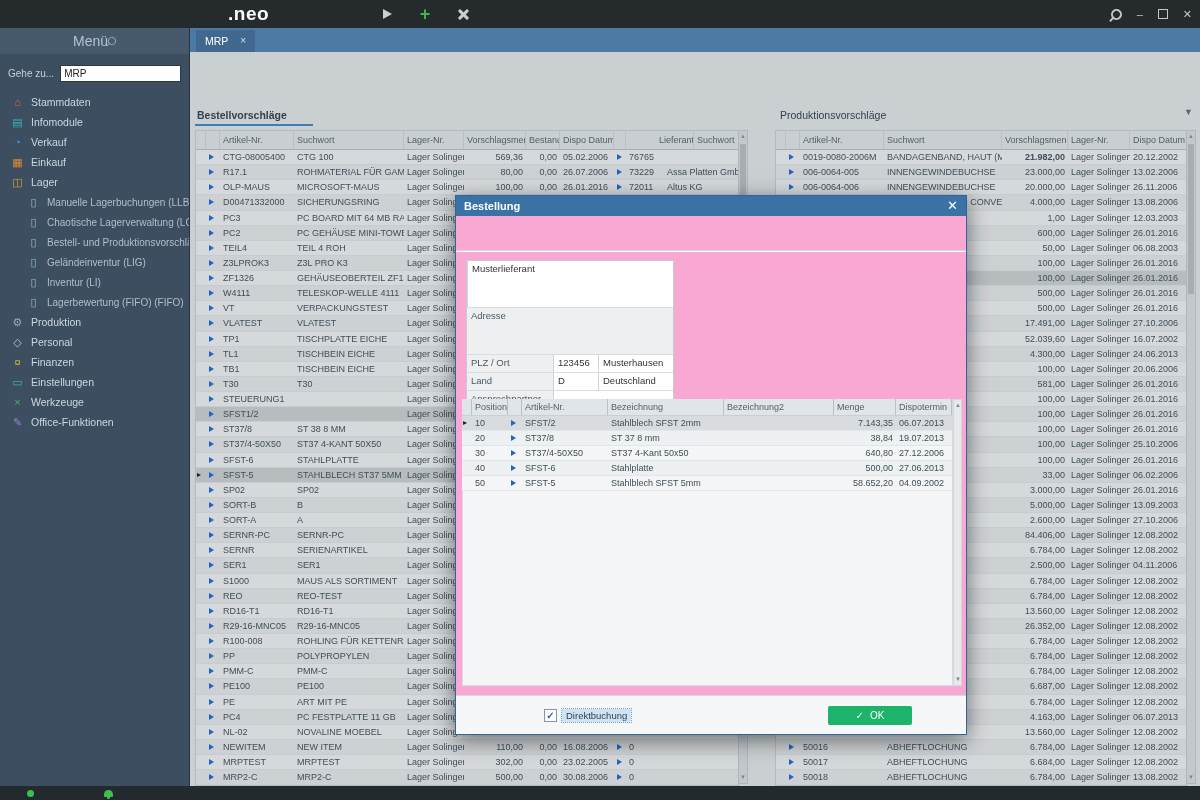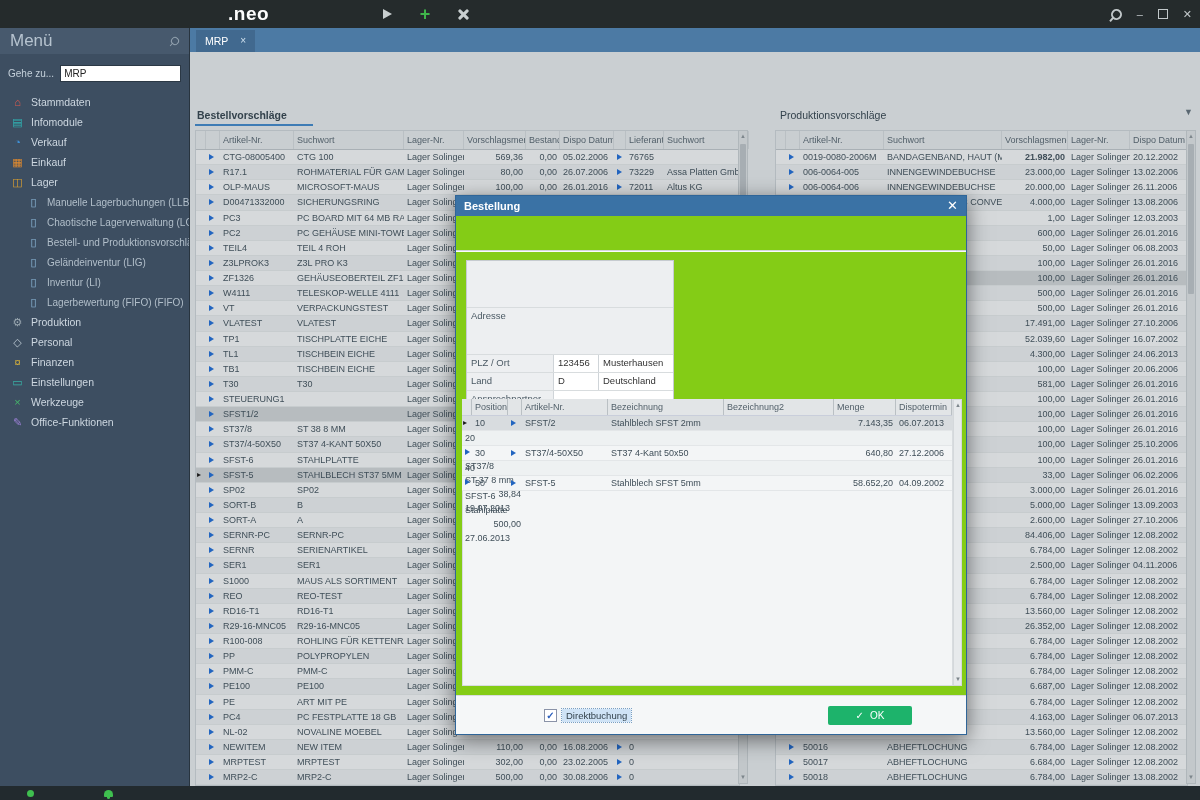--- a/index.html
+++ b/index.html
@@ -21,22 +21,22 @@
   .wrench-icon i:nth-child(2){transform:rotate(-45deg);}
   .win-controls{position:absolute;right:8px;top:0;height:28px;display:flex;gap:15px;align-items:center;}
   .wc{color:#c2c8ca;font-size:11px;line-height:28px;cursor:pointer;display:flex;align-items:center;}
   .pin-ico{width:7px;height:7px;border:2px solid #c2c8ca;border-radius:50%;position:relative;transform:rotate(40deg);}
   .pin-ico::after{content:'';position:absolute;left:2px;top:8px;width:2px;height:5px;background:#c2c8ca;}
   .max-ico{width:8px;height:8px;border:1.5px solid #c2c8ca;}
 
   
   .sidebar{position:absolute;left:0;top:28px;width:190px;height:758px;background:#3d4e61;
     border-right:1px solid #28343f;box-sizing:border-box;}
-  .side-head{height:26px;background:#47596d;color:#b6c3cf;font-size:17px;line-height:26px;
-    padding:0 10px;display:flex;justify-content:space-between;align-items:center;}
+  .side-head{height:26px;background:#47596d;color:#b6c3cf;font-size:14px;line-height:26px;
+    padding:0 10px;display:flex;justify-content:center;align-items:center;}
   .side-pin{width:6px;height:6px;border:1.5px solid #93a2af;border-radius:50%;position:relative;transform:rotate(40deg);}
   .side-pin::after{content:'';position:absolute;left:1.5px;top:6px;width:1.5px;height:4px;background:#93a2af;}
   .goto-row{margin:11px 8px 10px 8px;display:flex;align-items:center;gap:6px;}
   .goto-row label{color:#c4d0da;font-size:10px;white-space:nowrap;}
   .goto-row input{flex:1;height:15px;border:1px solid #2b3845;font-size:10px;padding:0 3px;
     background:#fff;color:#222;min-width:0;font-family:"Liberation Sans",sans-serif;}
   .nav-item{height:20px;display:flex;align-items:center;gap:7px;padding:0 11px;color:#cdd7e0;
     font-size:10.5px;cursor:pointer;white-space:nowrap;overflow:hidden;}
   .nav-item.sub{padding-left:27px;color:#b2bfca;font-size:10px;}
   .nav-icon{width:13px;text-align:center;font-size:11px;flex:0 0 13px;}
@@ -73,21 +73,21 @@
   .t-cell.mk{padding:0 1px;color:#1b1b1b;font-size:8px;}
   .tri{display:inline-block;width:0;height:0;border-left:5px solid #2265c0;border-top:3.5px solid transparent;
     border-bottom:3.5px solid transparent;margin-top:4px;}
 
   
   .vscroll{position:absolute;width:10px;background:#c3c8cb;border:1px solid #b0b7bb;box-sizing:border-box;}
   .vs-arrow{position:absolute;left:0;width:8px;text-align:center;font-size:6px;color:#7d868c;line-height:9px;}
   .vs-thumb{position:absolute;left:1px;width:6px;background:#a7aeb3;border-radius:1px;}
 
   
-  .dialog{position:absolute;left:455px;top:195px;width:512px;height:540px;background:#84cc16;
+  .dialog{position:absolute;left:455px;top:195px;width:512px;height:540px;background:#f9a8d4;
     border:1px solid #2f6598;box-shadow:0 5px 20px rgba(0,0,0,.5);box-sizing:border-box;z-index:50;}
   .d-title{height:20px;background:#3a72a5;color:#fff;font-size:11px;font-weight:bold;line-height:20px;
     padding:0 8px;display:flex;justify-content:space-between;align-items:center;}
   .d-close{font-size:13px;font-weight:normal;cursor:pointer;}
   .d-partner{position:absolute;left:10px;top:29px;display:flex;align-items:center;gap:6px;}
   .d-plabel{width:88px;font-size:9.5px;color:#4a5963;}
   .d-pinput{width:176px;height:15px;border:1px solid #b7bec3;font-size:9.5px;padding:0 4px;color:#333;
     font-family:"Liberation Sans",sans-serif;}
   .mag{width:8px;height:8px;border:2px solid #e89114;border-radius:50%;position:relative;margin-left:4px;cursor:pointer;}
   .mag::after{content:'';position:absolute;left:8px;top:8px;width:2px;height:6px;background:#e89114;transform:rotate(-45deg);}
@@ -98,21 +98,21 @@
   .i-label{width:86px;padding:2px 4px;font-size:9.5px;color:#4a5963;flex:0 0 86px;box-sizing:border-box;}
   .i-field{flex:1;background:#fff;border-left:1px solid #cfd4d8;font-size:9.5px;padding:2px 4px;color:#333;
     overflow:hidden;white-space:nowrap;}
   .i-field.small{flex:0 0 36px;}
   .d-gridbg{position:absolute;left:6px;top:203px;width:491px;height:287px;background:#f3f5f6;
     border:1px solid #d8dcdf;box-sizing:border-box;}
   #dlg-table{position:absolute;left:6px;top:203px;width:490px;background:transparent;border:none;}
   #dlg-table .t-head{background:#e2e5e7;border-bottom:1px solid #c9cedb;height:16px;}
   #dlg-table .t-hcell{line-height:16px;}
   #dlg-table .t-row{height:15px;background:#f3f5f6;border-bottom:1px solid #e3e6e8;}
-  #dlg-table .t-row.odd{background:#eef1f2;flex-direction:column;}
+  #dlg-table .t-row.odd{background:#eef1f2;}
   #dlg-table .t-row.sel{background:#d8dcdf;}
   .d-vscroll{position:absolute;left:497px;top:203px;width:9px;height:287px;background:#e7eaec;
     border:1px solid #d4d8db;box-sizing:border-box;}
   .d-footer{position:absolute;left:0;bottom:0;width:100%;height:38px;background:#f5f7f8;
     border-top:1px solid #d9dcde;display:flex;align-items:center;}
   .cb-wrap{position:absolute;left:88px;display:flex;align-items:center;}
   .cb{width:11px;height:11px;background:#fff;border:1px solid #8a93a8;display:inline-flex;align-items:center;
     justify-content:center;font-size:10px;color:#2b5fbd;font-weight:bold;cursor:pointer;}
   .cb-label{background:#cfe3f6;font-size:9.5px;color:#33424c;padding:1px 4px;margin-left:5px;
     outline:1px dotted #7aa0c4;}
@@ -258,21 +258,21 @@
       <div class="t-head">
         <div class="t-hcell" style="width: 10px;"></div>
         <div class="t-hcell" style="width: 14px;"></div>
         <div class="t-hcell" style="width: 74px;">Artikel-Nr.</div>
         <div class="t-hcell" style="width: 110px;">Suchwort</div>
         <div class="t-hcell" style="width: 60px;">Lager-Nr.</div>
         <div class="t-hcell num" style="width: 62px;">Vorschlagsmenge</div>
         <div class="t-hcell num" style="width: 34px;">Bestand</div>
         <div class="t-hcell" style="width: 54px;">Dispo Datum</div>
         <div class="t-hcell" style="width: 12px;"></div>
-        <div class="t-hcell" style="width: 38px;">Lieferant</div>
+        <div class="t-hcell" style="width: 38px; margin-left: 30px;">Lieferant</div>
         <div class="t-hcell" style="width: 85px;">Suchwort</div>
       </div>
       <div class="t-row">
         <div class="t-cell mk" style="width: 10px;"></div>
         <div class="t-cell" style="width: 14px;"><span class="tri"></span></div>
         <div class="t-cell" style="width: 74px;">CTG-08005400</div>
         <div class="t-cell" style="width: 110px;">CTG 100</div>
         <div class="t-cell" style="width: 60px;">Lager Solingen</div>
         <div class="t-cell num" style="width: 62px;">569,36</div>
         <div class="t-cell num" style="width: 34px;">0,00</div>
@@ -746,21 +746,21 @@
         <div class="t-cell num" style="width: 34px;"></div>
         <div class="t-cell" style="width: 54px;"></div>
         <div class="t-cell" style="width: 12px;"></div>
         <div class="t-cell" style="width: 38px;"></div>
         <div class="t-cell" style="width: 85px;"></div>
       </div>
       <div class="t-row odd">
         <div class="t-cell mk" style="width: 10px;"></div>
         <div class="t-cell" style="width: 14px;"><span class="tri"></span></div>
         <div class="t-cell" style="width: 74px;">PC4</div>
-        <div class="t-cell" style="width: 110px;">PC FESTPLATTE 18 GB</div>
+        <div class="t-cell" style="width: 110px;">PC FESTPLATTE 11 GB</div>
         <div class="t-cell" style="width: 60px;">Lager Solingen</div>
         <div class="t-cell num" style="width: 62px;"></div>
         <div class="t-cell num" style="width: 34px;"></div>
         <div class="t-cell" style="width: 54px;"></div>
         <div class="t-cell" style="width: 12px;"></div>
         <div class="t-cell" style="width: 38px;"></div>
         <div class="t-cell" style="width: 85px;"></div>
       </div>
       <div class="t-row">
         <div class="t-cell mk" style="width: 10px;"></div>
@@ -1220,20 +1220,21 @@
 
   <div class="dialog">
     <div class="d-title">
       <span>Bestellung</span>
       <span class="d-close">✕</span>
     </div>
     <div class="d-sep"></div>
 
     <div class="d-info">
       <div class="i-row" style="height:46px;">
+        <div class="i-field">Musterlieferant</div>
       </div>
       <div class="i-row" style="height:46px;">
         <div class="i-label">Adresse</div>
       </div>
       <div class="i-row" style="height:17px;">
         <div class="i-label">PLZ / Ort</div>
         <div class="i-field small">123456</div>
         <div class="i-field">Musterhausen</div>
       </div>
       <div class="i-row" style="height:17px;">

